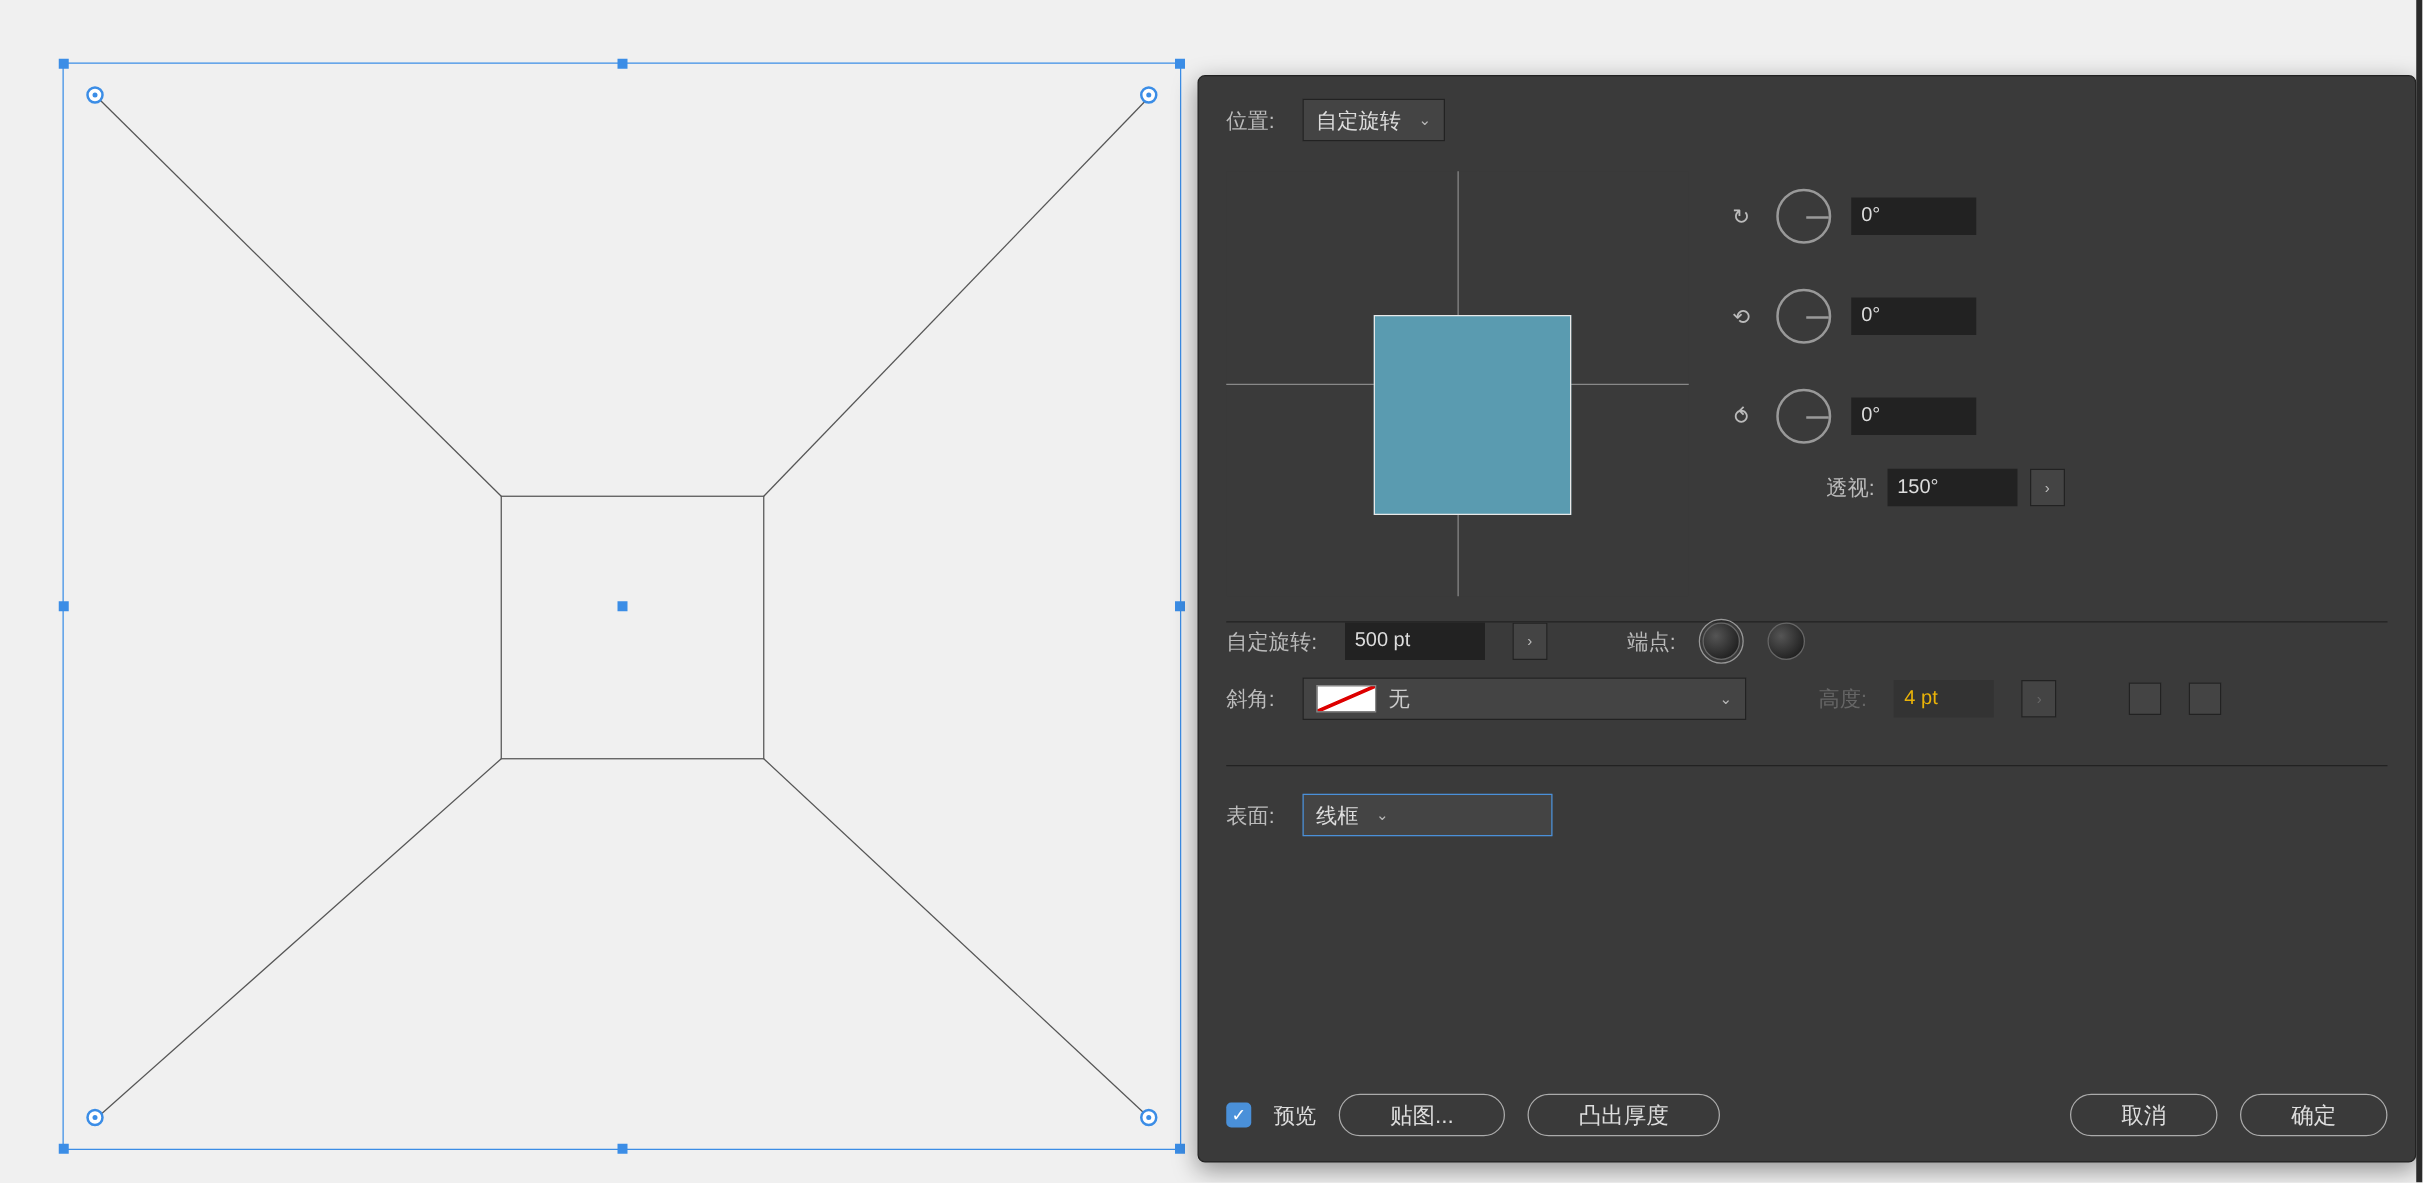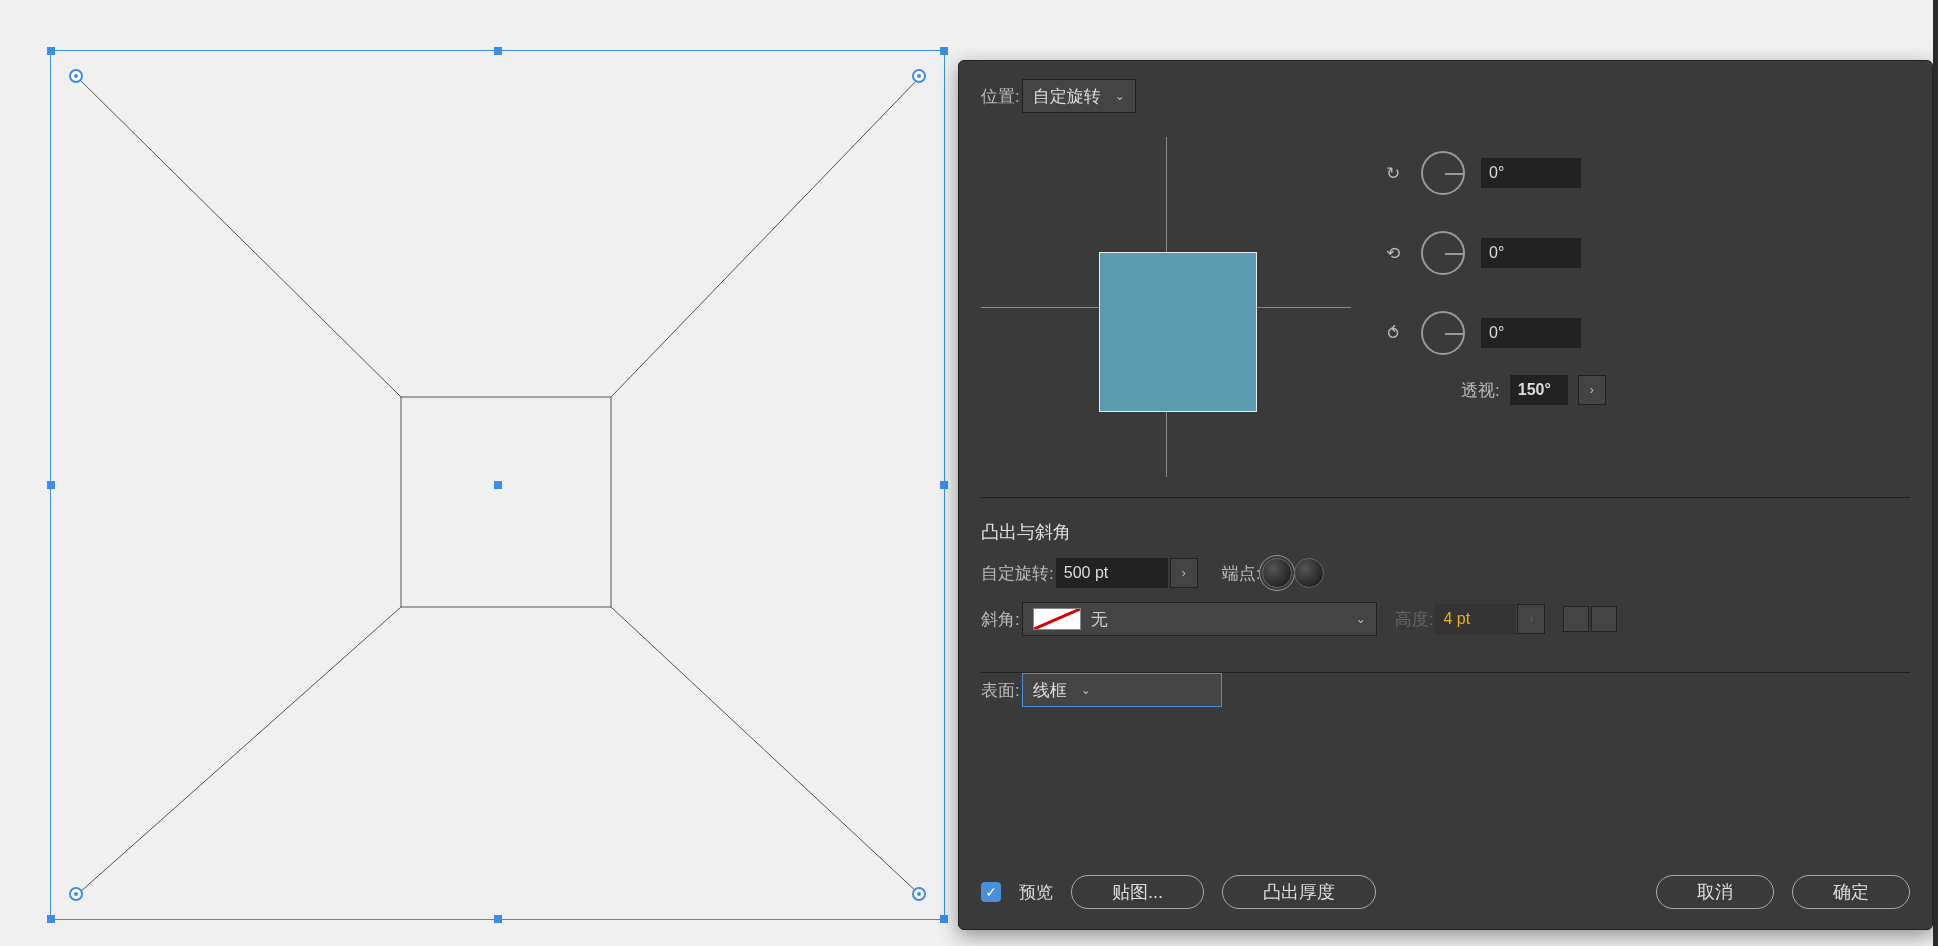--- a/index.html
+++ b/index.html
@@ -83,21 +83,21 @@
       border-bottom: 1px solid #999;
       border-radius: 6px 6px 0 0;
       text-align: center;
       line-height: 35px;
       color: #333;
       font-weight: 600;
       font-size: 18px;
     }
     .panel-body { padding: 18px 22px 0 22px; flex: 1; }
 
-    .row { display: flex; align-items: center; margin-bottom: 14px; gap: 2px; }
+    .row { display: flex; align-items: center; margin-bottom: 14px; gap: 22px; }
     .label { color: #bbb; }
     .select {
       display: inline-flex; align-items: center;
       background: #444; height: 32px;
       padding: 16px 10px; gap: 14px;
       color: #ddd; border: 1px solid #222;
       cursor: pointer;
     }
     .select.highlight { border: 1px solid #4a90d9; }
     .chev { color: #bbb; font-size: 12px; }
@@ -270,28 +270,27 @@
             <input class="num-input" value="0°" style="">
           </div>
           <div class="rot-row">
             <span class="rot-icon">⥀</span>
             <div class="dial"></div>
             <input class="num-input" value="0°" style="">
           </div>
         </div>
         <div class="persp-row">
           <span class="label">透视:</span>
-          <input class="num-input" style="width: 58px; font-weight: bold;" value="150°">
+          <input class="num-input" style="width: 104px;" value="150°">
           <div class="stepper-btn">›</div>
         </div>
       </div>
     </div>
 
     <div class="bevel-section">
-      <div class="section-title">凸出与斜角</div>
 
       <div class="row">
         <span class="label">自定旋转:</span>
         <input class="num-input" style="width: 112px;" value="500 pt">
         <div class="stepper-btn">›</div>
         <span style="width:20px"></span>
         <span class="label">端点:</span>
         <div class="cap-toggle active"></div>
         <div class="cap-toggle"></div>
       </div>
@@ -308,21 +307,21 @@
         <span style="width:14px"></span>
         <span class="label disabled">高度:</span>
         <span class="disabled"><input class="num-input" style="width: 80px;" disabled="" value="4 pt"></span>
         <div class="stepper-btn disabled">›</div>
         <span style="width:14px"></span>
         <div class="mini-icon"></div>
         <div class="mini-icon"></div>
       </div>
     </div>
 
-    <div class="row" style="">
+    <div class="row" style="margin-top:22px">
       <span class="label">表面:</span>
       <div class="select highlight" style="width:200px;">
         <span>线框</span>
         <span class="chev">⌄</span>
       </div>
     </div>
 
   </div>
 
   <div class="footer">

